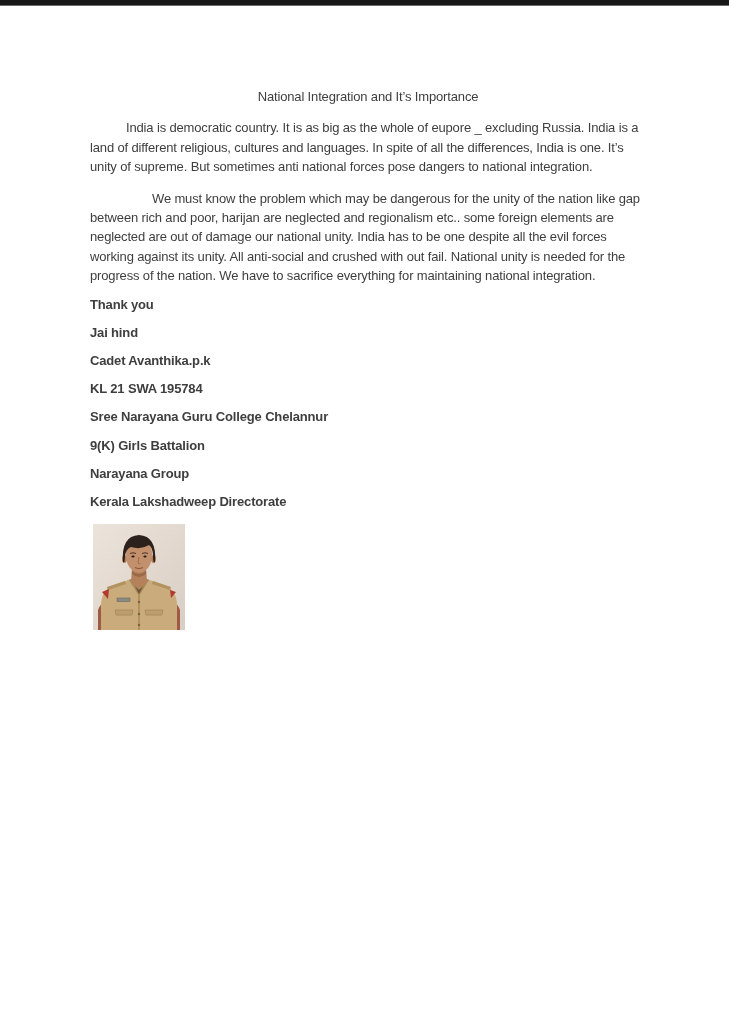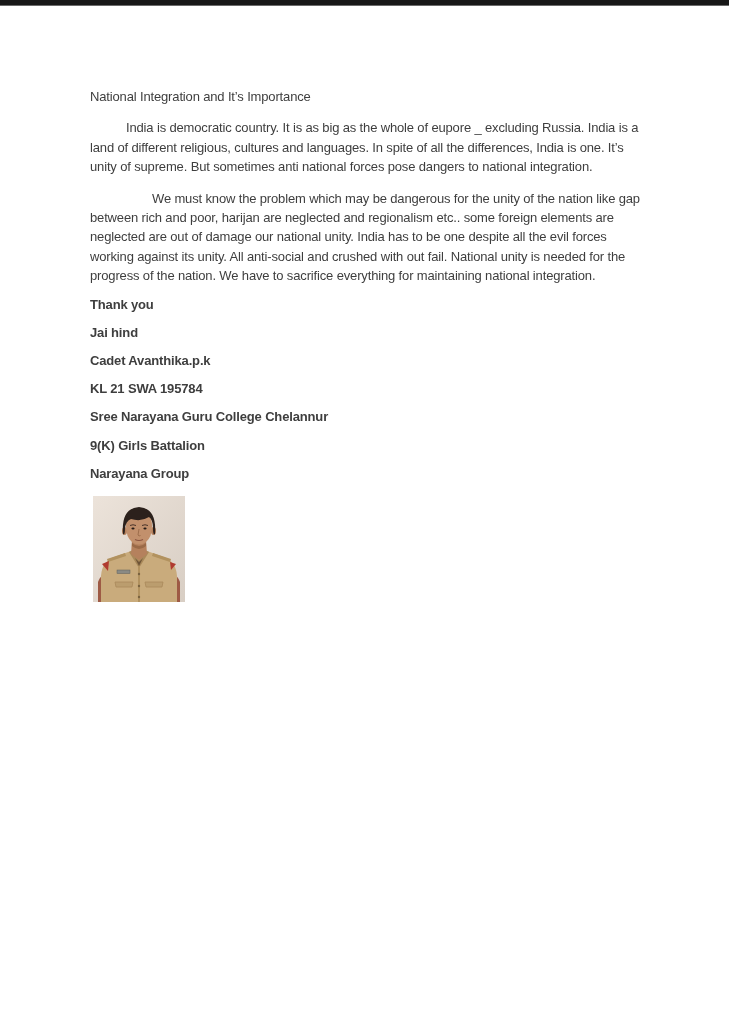--- a/index.html
+++ b/index.html
@@ -30,20 +30,21 @@
     top: 87px;
     width: 556px;
     color: #3e3e3e;
     font-size: 13px;
     letter-spacing: -0.15px;
     line-height: 19.4px;
     text-align: left;
   }
   .doc-title {
     margin: 0 0 10px 0;
+    text-align: center;
   }
   .para {
     margin: 12px 0 9px 0;
   }
   .indent-1 { text-indent: 36px; }
   .indent-2 { text-indent: 62px; }
   .sig {
     margin: 0 0 8.8px 0;
     font-weight: bold;
   }
@@ -71,20 +72,21 @@
 
     <p class="para indent-2">We must know the problem which may be dangerous for the unity of the nation like gap between rich and poor, harijan are neglected and regionalism etc.. some foreign elements are neglected are out of damage our national unity. India has to be one despite all the evil forces working against its unity. All anti-social and crushed with out fail. National unity is needed for the progress of the nation. We have to sacrifice everything for maintaining national integration.</p>
 
     <p class="sig">Thank you</p>
     <p class="sig">Jai hind</p>
     <p class="sig">Cadet Avanthika.p.k</p>
     <p class="sig">KL 21 SWA 195784</p>
     <p class="sig">Sree Narayana Guru College Chelannur</p>
     <p class="sig">9(K) Girls Battalion</p>
     <p class="sig">Narayana Group</p>
+    <p class="sig">Kerala Lakshadweep Directorate</p>
 
     <div class="photo-frame">
       <svg width="92" height="106" viewBox="0 0 92 106" xmlns="http://www.w3.org/2000/svg">
         <defs>
           <linearGradient id="bgGrad" x1="0" y1="0" x2="1" y2="1">
             <stop offset="0" stop-color="#ece3da"></stop>
             <stop offset="1" stop-color="#d8cec4"></stop>
           </linearGradient>
         </defs>
 

